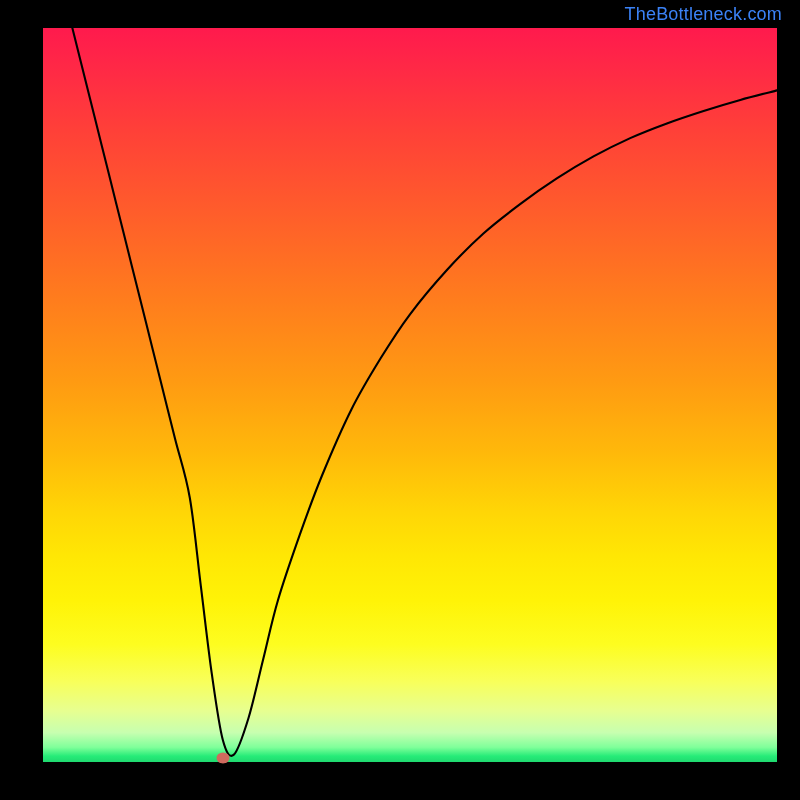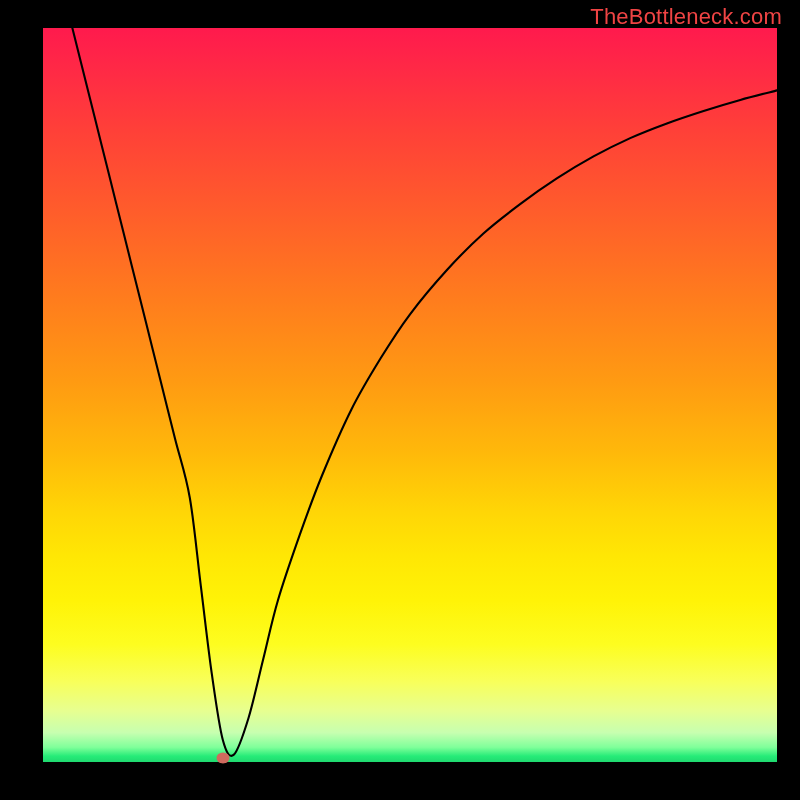--- a/index.html
+++ b/index.html
@@ -51,22 +51,22 @@
     left: 0;
     top: 0;
     width: 100%;
     height: 100%;
     overflow: visible;
   }
   .attribution {
     position: absolute;
     top: 4px;
     right: 18px;
-    color: #ef4444;
-    font-size: 22px;
+    color: #3b82f6;
+    font-size: 18px;
     letter-spacing: 0.2px;
     font-weight: 400;
   }
   .marker {
     position: absolute;
     width: 13px;
     height: 11px;
     background: #cf6a5e;
     border-radius: 50% / 50%;
     transform: translate(-50%, -50%);

